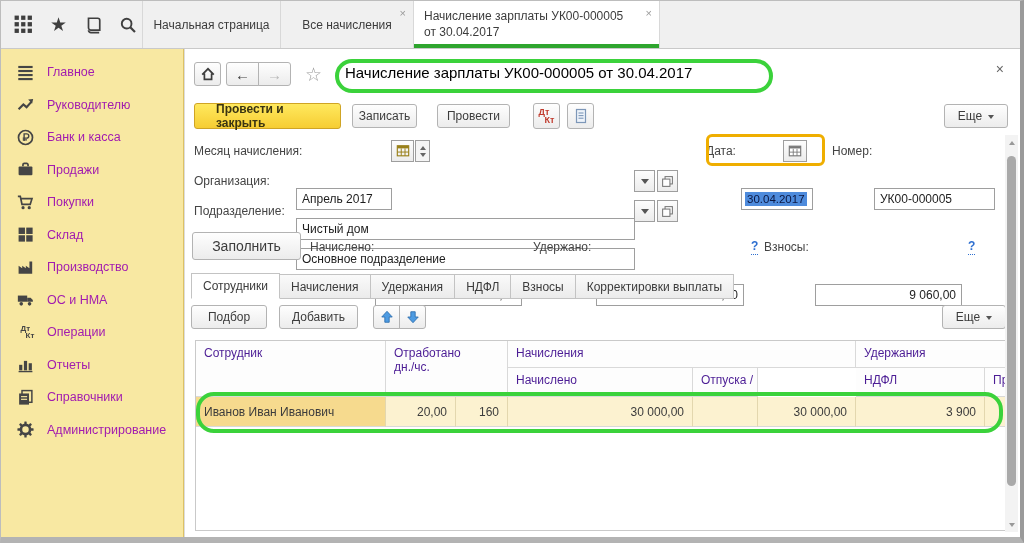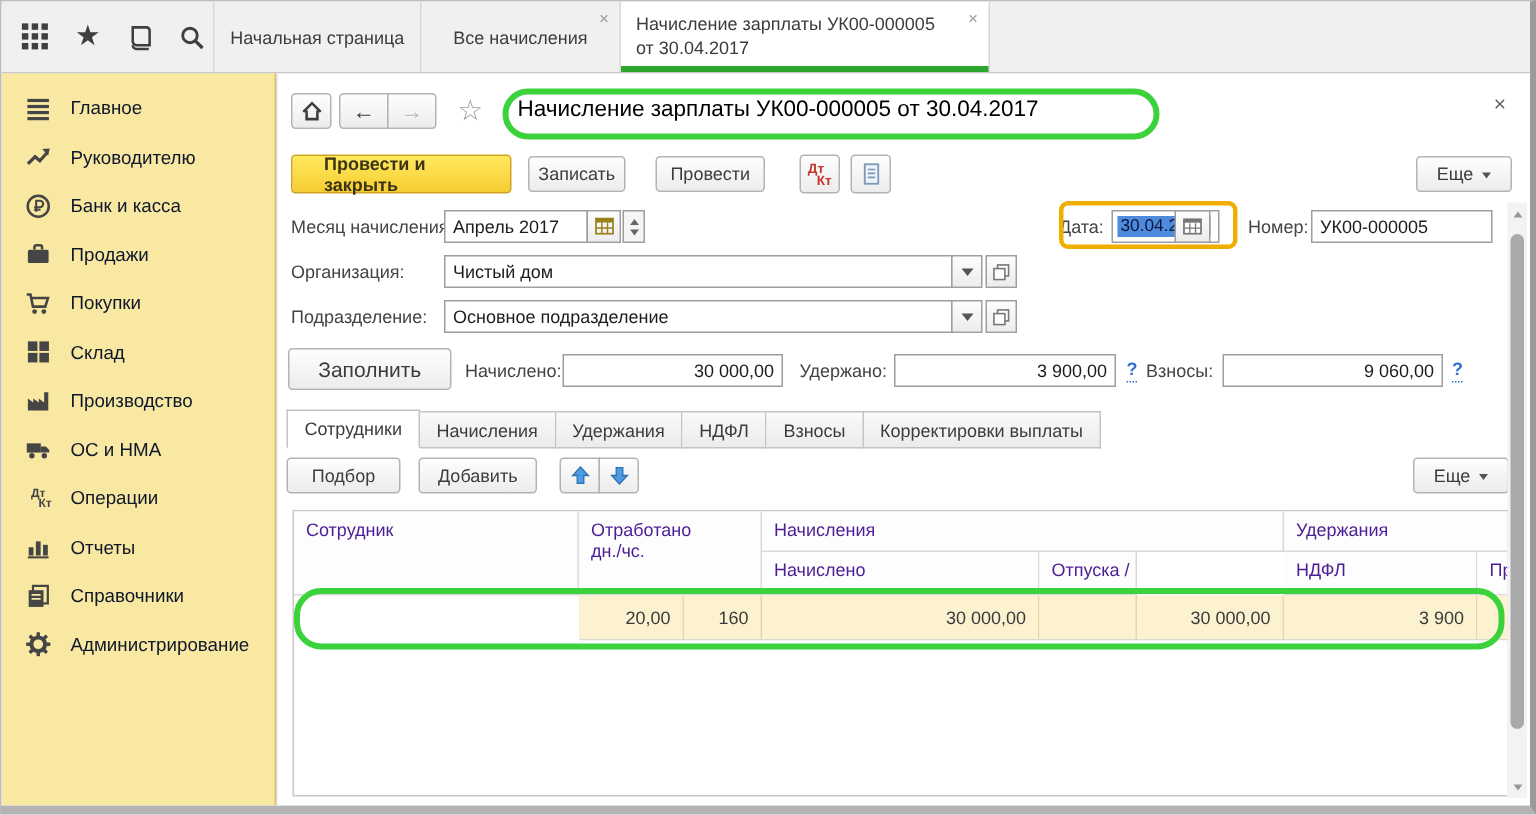--- a/index.html
+++ b/index.html
@@ -20,35 +20,35 @@
   .tab.active { background:#fff; justify-content:flex-start; align-items:flex-start; }
   .tab.active .tab-label { padding:7px 22px 0 10px; line-height:16px; }
   .greenbar { position:absolute; left:0; right:0; bottom:0; height:4px; background:#2ea52e; }
   .tb-fill { flex:1; }
 
   
   .sidebar { position:absolute; left:0; top:48px; bottom:0; width:183px; background:#f8e8a2;
     border-right:1px solid #ddc264; padding-top:7px; }
   .side-item { height:32.5px; display:flex; align-items:center; gap:13px; padding-left:15px; cursor:pointer; }
   .side-item .s-ic { width:18px; display:flex; justify-content:center; }
-  .side-item .s-lb { font-size:12.5px; color:#0f172a; }
+  .side-item .s-lb { font-size:12.5px; color:#a21caf; }
   .dtkt-mini { font-size:8px; font-weight:bold; color:#454545; line-height:7px; }
   .dtkt-mini span { display:block; }
   .dtkt-mini span:last-child { margin-left:5px; }
 
   
   .main { position:absolute; left:183px; top:48px; right:0; bottom:0; background:#fff;
     border-left:1px solid #dcdcdc; }
   .btn { position:absolute; height:24px; background:linear-gradient(#fefefe,#ececec);
     border:1px solid #b3b3b3; border-radius:3px; font-size:12px; color:#3c3c3c;
     display:flex; align-items:center; justify-content:center; padding:0 21px; cursor:pointer; }
   .btn-yellow { background:linear-gradient(#ffe95e,#f6cd33); border:1px solid #cfa425;
     font-weight:bold; color:#3a3411; height:26px; }
   .inp { position:absolute; height:22px; border:1px solid #9e9e9e; background:#fff;
-    font-size:12px; color:#1d1d1d; display:flex; align-items:center; padding:0 5px; }
+    font-size:12px; color:#1d1d1d; display:flex; align-items:center; padding:0 5px;margin-top:48px; }
   .inp.num { justify-content:flex-end; }
   .lbl { position:absolute; font-size:12px; color:#444; line-height:22px; white-space:nowrap; }
   .sbtn { position:absolute; width:21px; height:22px; border:1px solid #9e9e9e;
     background:linear-gradient(#fdfdfd,#ececec); display:flex; align-items:center; justify-content:center; cursor:pointer; }
   .tri-dn { width:0; height:0; border:4px solid transparent; border-top:5px solid #555; margin-top:5px; }
   .tri-dn.sm { border-width:3px; border-top-width:4px; margin-top:4px; margin-left:6px; }
   .spinner { position:absolute; width:15px; height:22px; border:1px solid #9e9e9e; background:#f5f5f5; }
   .spin-half { height:10px; display:flex; align-items:center; justify-content:center; }
   .tri-up-t { width:0;height:0;border:3px solid transparent;border-bottom:4px solid #666; }
   .tri-dn-t { width:0;height:0;border:3px solid transparent;border-top:4px solid #666; }
@@ -441,20 +441,21 @@
         <div>Отработано</div>
         <div>дн./чс.</div>
       </div>
       <div class="hc" style="grid-row:1/2;grid-column:4/7;">Начисления</div>
       <div class="hc last" style="grid-row:1/2;grid-column:7/9;">Удержания</div>
       <div class="hc" style="grid-row:2/3;grid-column:4/5;">Начислено</div>
       <div class="hc" style="grid-row:2/3;grid-column:5/6;">Отпуска /</div>
       <div class="hc" style="grid-row:2/3;grid-column:7/8;">НДФЛ</div>
       <div class="hc last" style="grid-row:2/3;grid-column:8/9;">Про</div>
 
+      <div class="dc cur" style="grid-row:3/4;grid-column:1/2;">Иванов Иван Иванович</div>
       <div class="dc num" style="grid-row:3/4;grid-column:2/3;">20,00</div>
       <div class="dc num" style="grid-row:3/4;grid-column:3/4;">160</div>
       <div class="dc num" style="grid-row:3/4;grid-column:4/5;">30 000,00</div>
       <div class="dc" style="grid-row:3/4;grid-column:5/6;"></div>
       <div class="dc num" style="grid-row:3/4;grid-column:6/7;">30 000,00</div>
       <div class="dc num" style="grid-row:3/4;grid-column:7/8;">3 900</div>
       <div class="dc last" style="grid-row:3/4;grid-column:8/9;"></div>
       <div class="filler" style="grid-row:4/5;"></div>
     </div>
     <div class="ring green" style="left:11px;top:343px;width:807px;height:41px;"></div>

